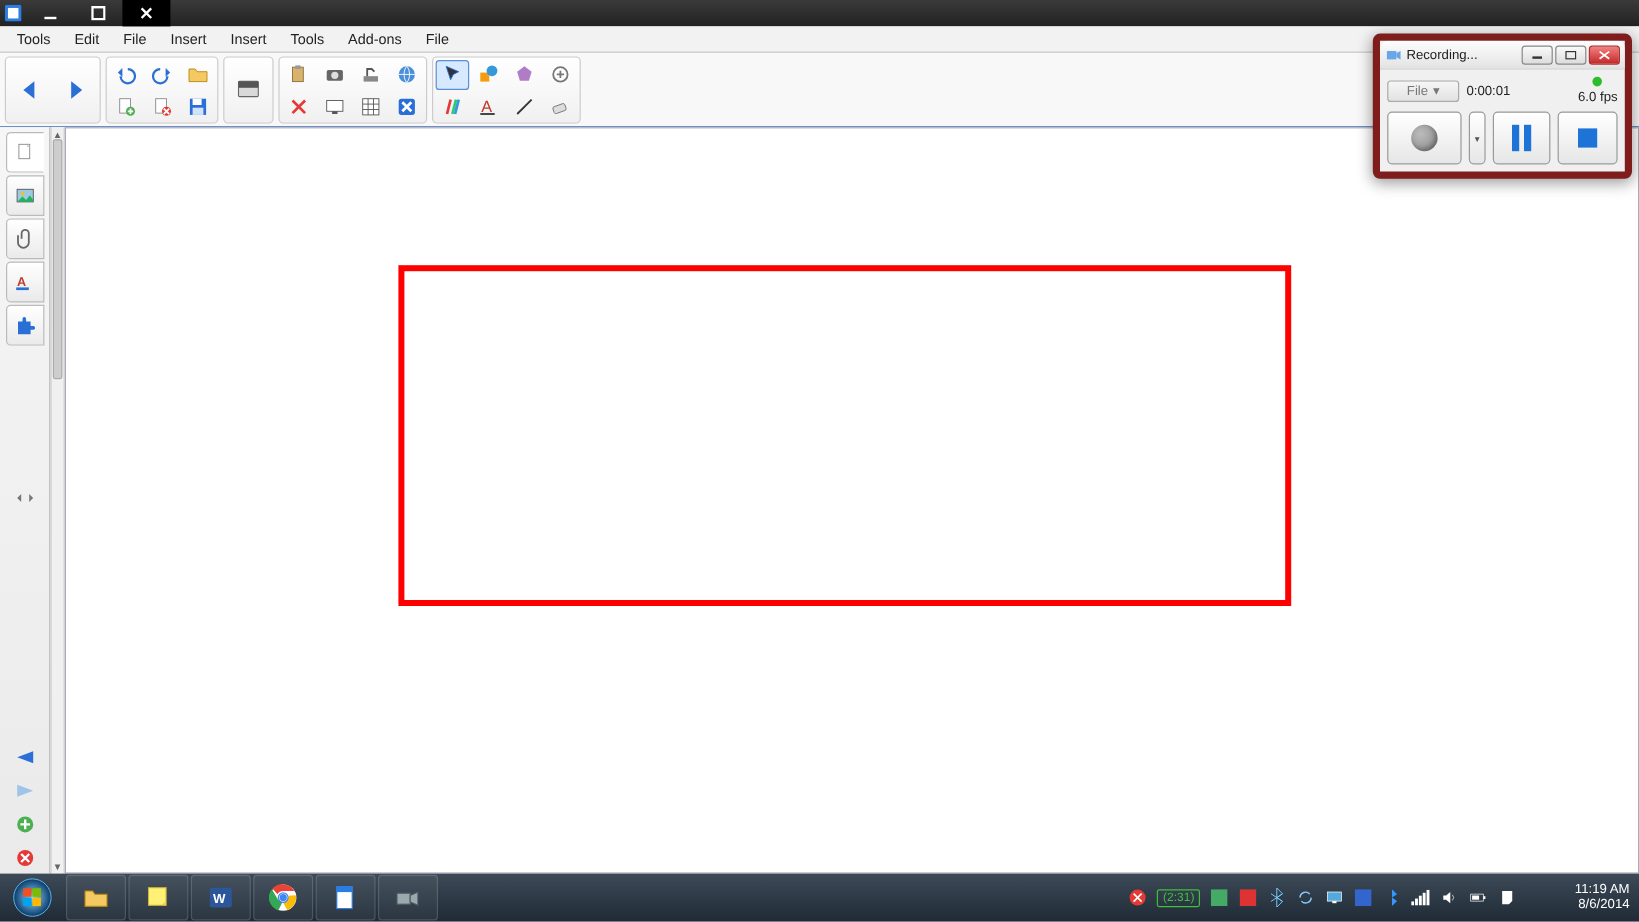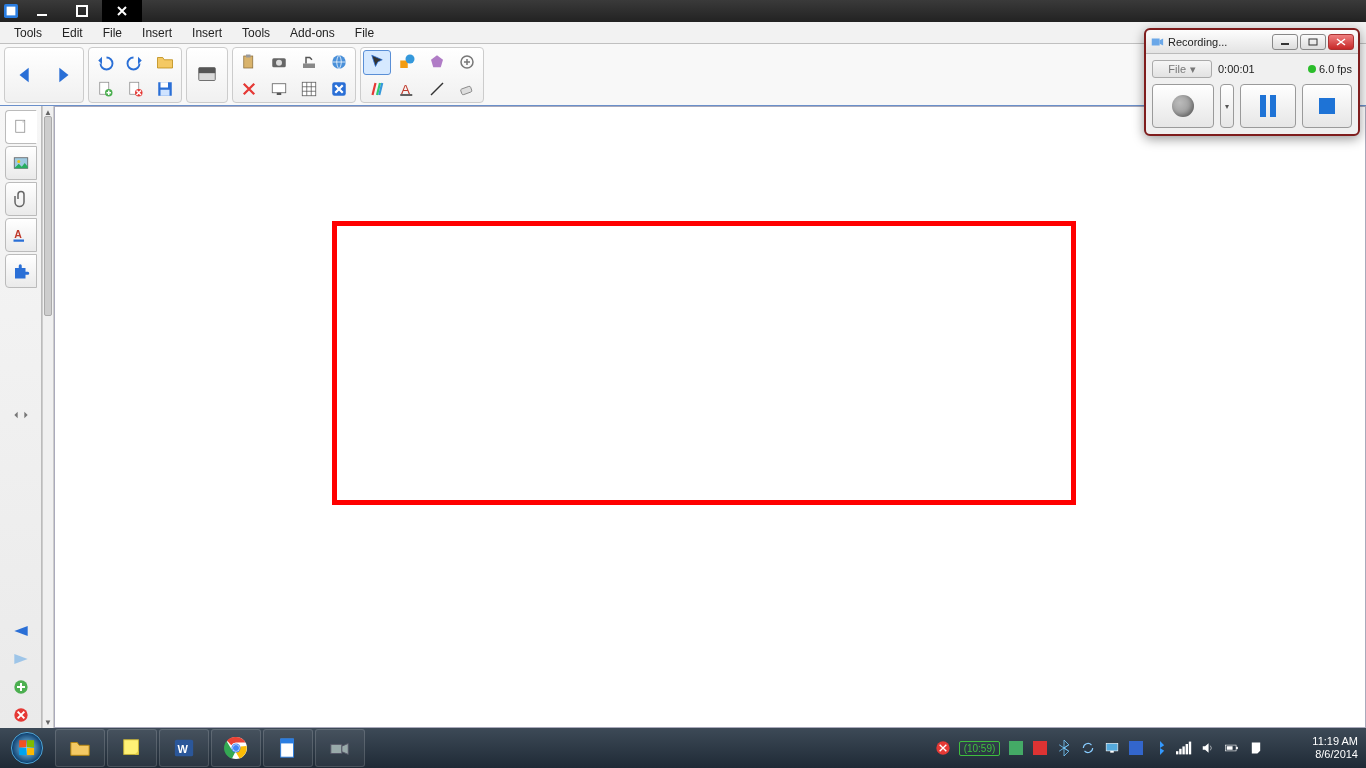--- a/index.html
+++ b/index.html
@@ -41,32 +41,32 @@
   .scrollbar { width: 12px; background: #f0f0f0; border-left:1px solid #ccc; border-right:1px solid #ccc; position:relative;}
   .scrollbar .thumb { position:absolute; top:10px; left:1px; right:1px; height:200px; background:#cdcdcd; border:1px solid #aaa; border-radius:2px;}
   .scrollbar .arrow { position:absolute; left:0; right:0; height:12px; display:flex;align-items:center;justify-content:center; font-size:8px; color:#666;}
   .scrollbar .arrow.top { top:0;}
   .scrollbar .arrow.bot { bottom:0;}
 
   .canvaswrap { flex:1; background:#fff; border:1px solid #aab; position:relative; overflow:hidden;}
   .redrect { position:absolute; border:5px solid #ff0000; }
 
   
-  .recorder { position:absolute; top:28px; right:6px; width:216px; background:#f0f0f0; border:2px solid #7f1d1d; border-radius:6px; box-shadow:0 3px 12px rgba(0,0,0,0.4); z-index:50; font-size:11px; }
+  .recorder { position:absolute; top:28px; right:6px; width:216px; background:#f0f0f0; border:6px solid #7f1d1d; border-radius:6px; box-shadow:0 3px 12px rgba(0,0,0,0.4); z-index:50; font-size:11px; }
   .recorder .rtitle { height:24px; background: linear-gradient(#fdfdfd,#e3e3e3); border-bottom:1px solid #bbb; display:flex; align-items:center; padding:0 4px; border-radius:6px 6px 0 0;}
   .recorder .rtitle .ricon { width:14px;height:14px; margin-right:4px;}
   .recorder .rtitle .rlabel { flex:1; color:#222;}
   .recorder .rtitle .rbtns { display:flex; gap:0;}
   .recorder .rtitle .rwbtn { width:26px; height:16px; border:1px solid #888; border-radius:3px; display:flex;align-items:center;justify-content:center; background:linear-gradient(#fafafa,#dcdcdc); margin-left:2px; font-size:10px;}
   .recorder .rtitle .rwbtn.close { background:linear-gradient(#f08080,#c62828); color:#fff; border-color:#a33;}
   .recorder .rbody { padding:6px; }
   .recorder .row1 { display:flex; align-items:center; gap:6px; margin-bottom:6px;}
   .recorder .menubtn { flex:0 0 60px; height:18px; border:1px solid #aaa; border-radius:3px; background:linear-gradient(#f6f6f6,#e2e2e2); display:flex;align-items:center;justify-content:center; color:#777; gap:4px;}
   .recorder .timer { flex:1; text-align:left; color:#222; }
-  .recorder .fps { display:flex; align-items:center; gap:3px; color:#222;}
+  .recorder .fps { display:flex; align-items:center; gap:3px; color:#222;flex-direction:column;}
   .recorder .fps .dot { width:8px;height:8px;border-radius:50%; background:#2bbd2b;}
   .recorder .row2 { display:flex; gap:6px;}
   .recorder .bigbtn { height:44px; border:1px solid #9a9a9a; border-radius:4px; background:linear-gradient(#ffffff,#e6e6e6); display:flex;align-items:center;justify-content:center;}
   .recorder .bigbtn.rec { flex:0 0 62px; }
   .recorder .splitbtn { flex:0 0 14px; }
   .recorder .bigbtn.pause { flex:1; }
   .recorder .bigbtn.stop { flex:0 0 50px;}
   .reccircle { width:22px;height:22px;border-radius:50%; background:radial-gradient(circle at 35% 35%, #bbb, #888); box-shadow:inset -2px -2px 4px rgba(0,0,0,0.3);}
   .pausebars { display:flex; gap:4px;}
   .pausebars span { width:6px; height:22px; background:#1e73d6;}
@@ -505,21 +505,21 @@
       </svg>
     </div>
 
   <div class="tray">
     <div class="trayicon">
         <svg width="18" height="18" viewBox="0 0 24 24">
           <circle cx="12" cy="12" r="10" fill="#e53935"></circle>
           <path d="M7 7l10 10M17 7L7 17" stroke="#fff" stroke-width="2"></path>
         </svg>
       </div>
-    <div class="battery">(10:59)</div>
+    <div class="battery">(2:31)</div>
     <div class="trayicon">
         <svg width="14" height="14">
           <rect width="14" height="14" fill="#4a6"></rect>
         </svg>
       </div>
     <div class="trayicon">
         <svg width="14" height="14">
           <rect width="14" height="14" fill="#d33"></rect>
         </svg>
       </div>

